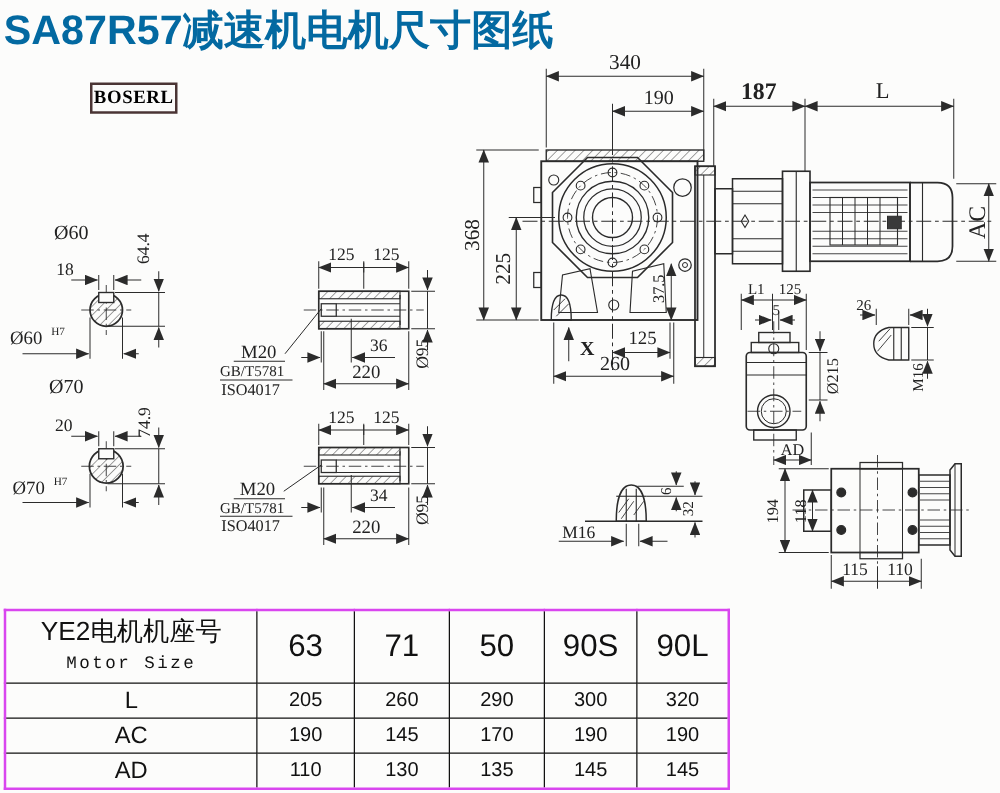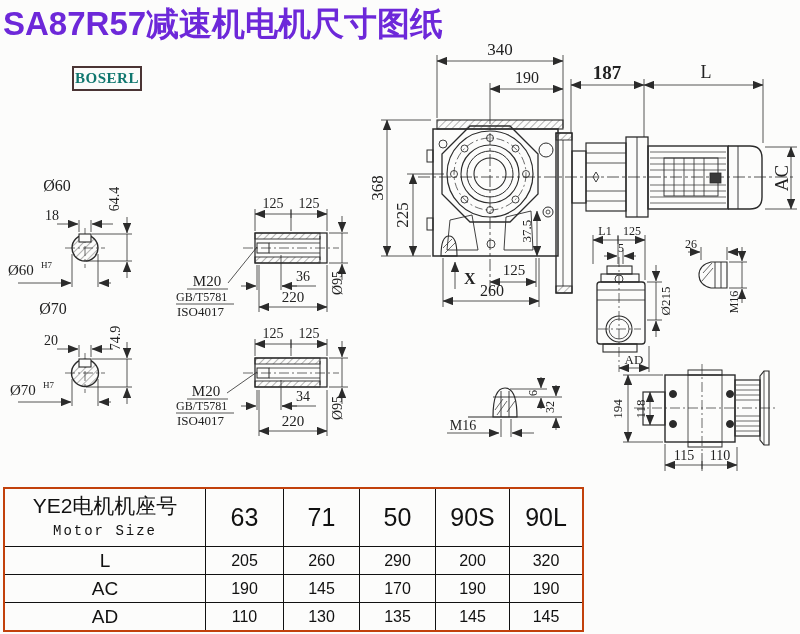--- a/index.html
+++ b/index.html
@@ -4,36 +4,36 @@
 <style>
   html,body{margin:0;padding:0;}
   body{
     width:800px;height:634px;position:relative;overflow:hidden;
     background:#fcfcfb;
     font-family:"Liberation Sans",sans-serif;
     -webkit-font-smoothing:antialiased;
   }
   #title{
     position:absolute;left:3px;top:2px;
-    font-size:33px;font-weight:700;color:#6d28d9;letter-spacing:0px;white-space:nowrap;
+    font-size:33px;font-weight:700;color:#0369a1;letter-spacing:0px;white-space:nowrap;
   }
   #logo{
     position:absolute;left:72px;top:66px;width:66px;height:21px;
     border:2px solid #4a3434;display:flex;align-items:center;justify-content:center;
     background:#fbfbfa;
   }
   #logo span{
-    font-family:"Liberation Serif",serif;font-weight:600;font-size:15px;color:#0f766e;letter-spacing:.5px;
+    font-family:"Liberation Serif",serif;font-weight:600;font-size:15px;color:#000000;letter-spacing:.5px;
   }
   svg{position:absolute;left:0;top:0;}
   svg text{font-family:"Liberation Serif",serif;fill:#222;}
   #table-wrap{position:absolute;left:3px;top:487px;}
   table{border-collapse:collapse;table-layout:fixed;}
   td,th{border:1.6px solid #111;padding:0;text-align:center;vertical-align:middle;color:#111;font-weight:400;}
-  table{border:2px solid #c2410c;}
+  table{border:2px solid #d946ef;}
   .hdrcell{width:200px;height:57px;}
   .hdr-cn{font-size:21px;line-height:26px;}
   .hdr-en{font-family:"Liberation Mono",monospace;font-size:14px;line-height:24px;letter-spacing:2px;}
   .colcell{height:57px;font-size:25px;}
   .c1{width:77px}.c2{width:75px}.c3{width:75px}.c4{width:73px}.c5{width:72px}
   .rowlab{height:27px;font-size:19px;}
   .val{height:27px;font-size:16px;}
 </style>
 </head>
 <body>
@@ -460,21 +460,21 @@
       <th class="colcell c2">71</th>
       <th class="colcell c3">50</th>
       <th class="colcell c4">90S</th>
       <th class="colcell c5">90L</th>
     </tr>
     <tr>
       <td class="rowlab">L</td>
       <td class="val">205</td>
       <td class="val">260</td>
       <td class="val">290</td>
-      <td class="val">200</td>
+      <td class="val">300</td>
       <td class="val">320</td>
     </tr>
     <tr>
       <td class="rowlab">AC</td>
       <td class="val">190</td>
       <td class="val">145</td>
       <td class="val">170</td>
       <td class="val">190</td>
       <td class="val">190</td>
     </tr>

